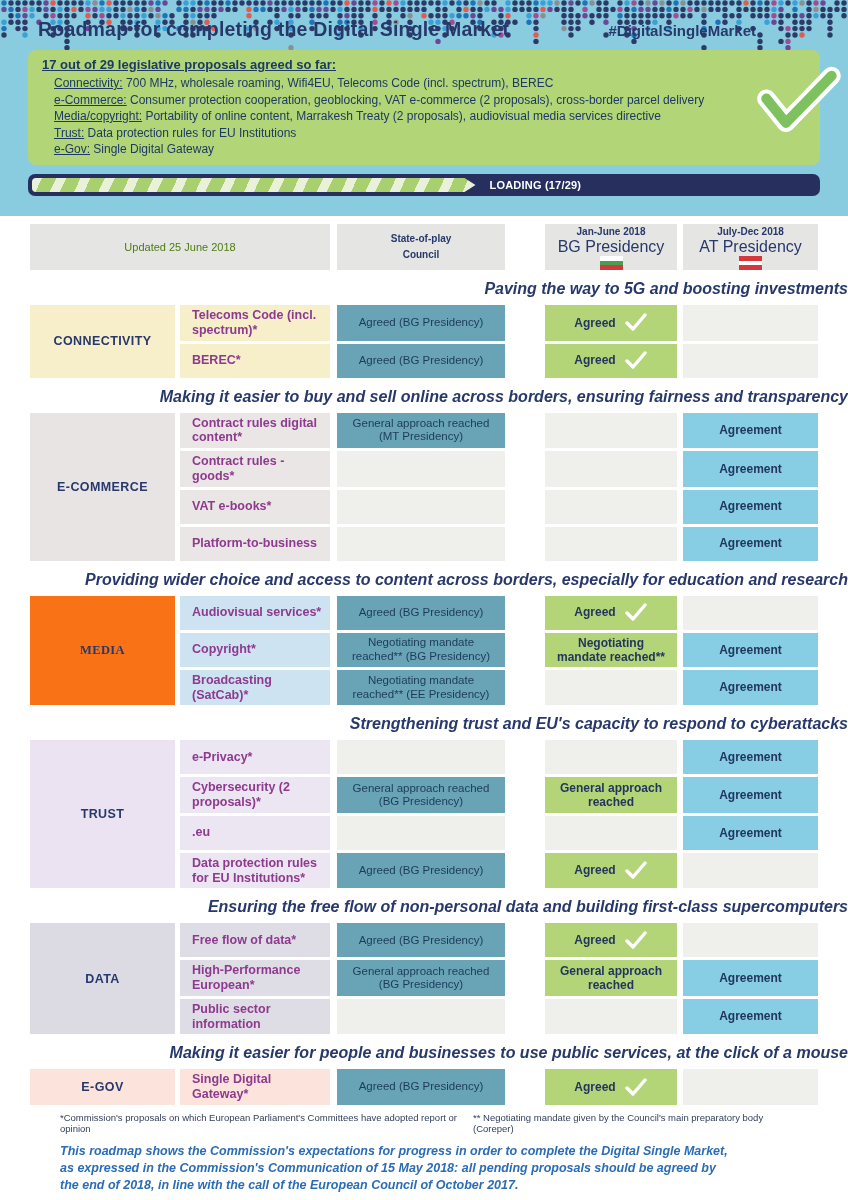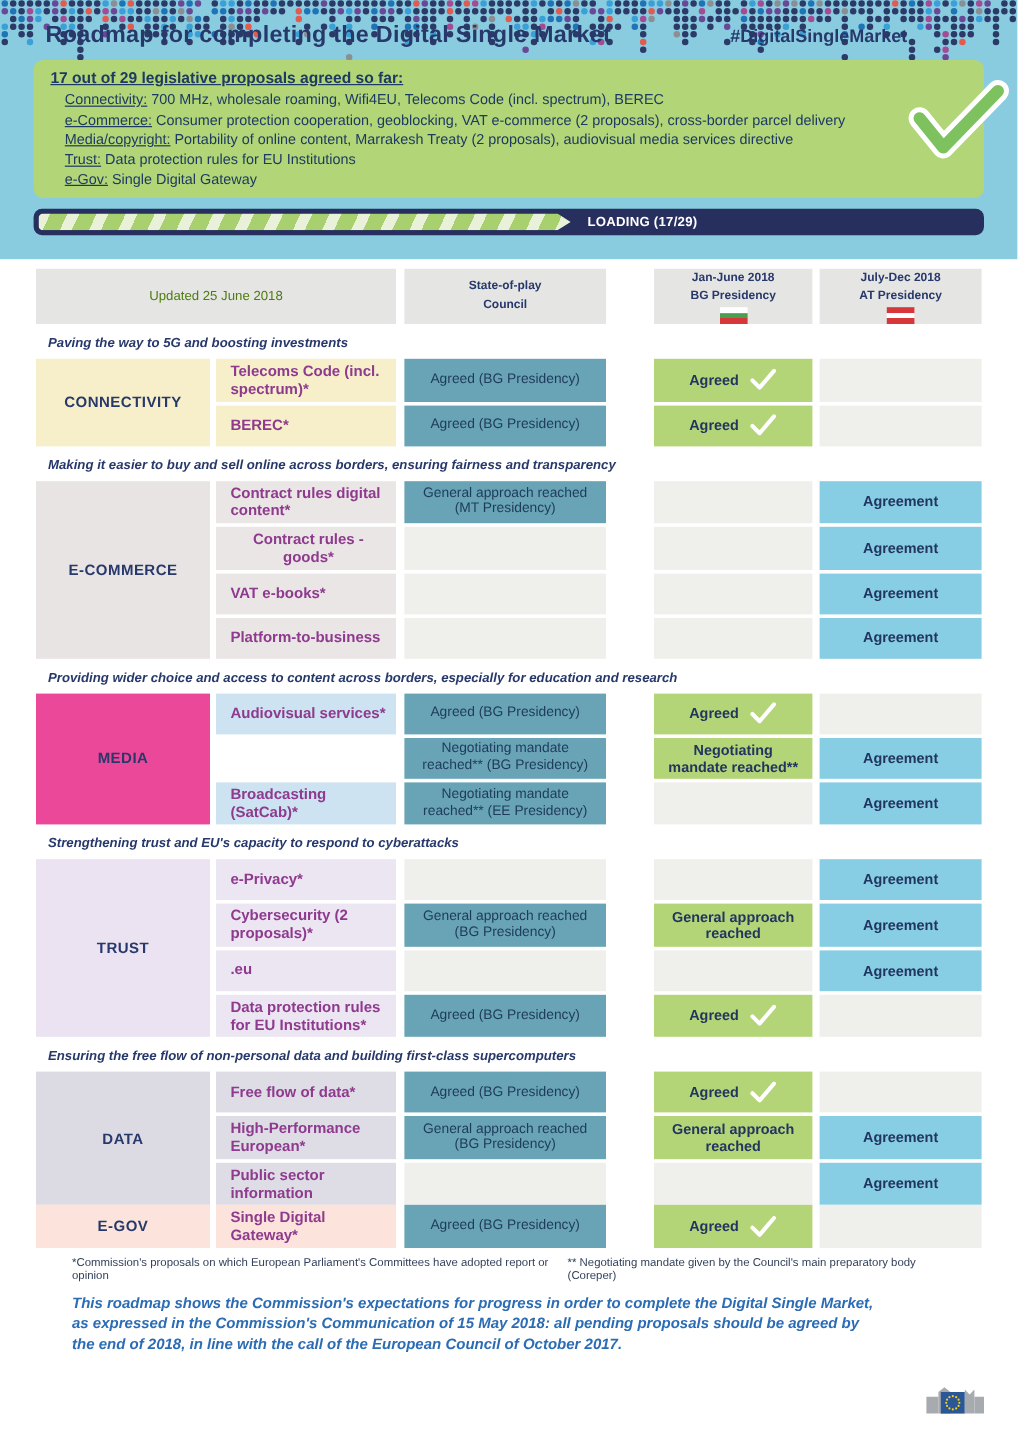--- a/index.html
+++ b/index.html
@@ -27,24 +27,24 @@
     clip-path:polygon(0 0,calc(100% - 11px) 0,100% 50%,calc(100% - 11px) 100%,0 100%);
     border-radius:4px 0 0 4px;}
   .load-text{position:absolute;top:0;color:#ffffff;font-weight:bold;font-size:11px;line-height:22px;letter-spacing:0.2px;}
   
   .content{position:relative;padding-top:8px;}
   .tgrid{display:grid;grid-template-columns:145px 5px 150px 7px 168px 40px 132px 6px 135px;
     row-gap:3px;margin-left:30px;}
   .hbox{background:#e5e5e3;height:46px;display:flex;flex-direction:column;align-items:center;justify-content:center;}
   .hbox .updated{color:#4d7c0f;font-size:11px;}
   .hbox .ht{color:#27386b;font-size:10px;font-weight:bold;line-height:16px;}
-  .hbox .hs{color:#27386b;font-size:10px;font-weight:bold;line-height:13px;}
+  .hbox .hs{color:#27386b;font-size:16px;font-weight:normal;line-height:13px;}
   .flag{width:23px;height:14px;margin-top:3px;display:flex;flex-direction:column;}
   .flag div{flex:1;}
-  .sec-head{text-align:left;font-style:italic;font-weight:bold;color:#27386b;font-size:11px;margin:10px 0 7px;padding-left:40px;}
+  .sec-head{text-align:right;font-style:italic;font-weight:bold;color:#27386b;font-size:16px;margin:10px 0 7px;padding-left:40px;}
   .cell{display:flex;align-items:center;justify-content:center;text-align:center;min-height:34px;
     padding:3px 8px;box-sizing:border-box;font-size:11.5px;color:#1e3a5c;line-height:1.18;}
   .cell.prop{justify-content:flex-start;text-align:left;font-weight:bold;color:#8e3a8e;font-size:12.5px;padding-left:12px;}
   .cell.teal{background:#68a4b5;}
   .cell.green{background:#b4d577;color:#22355f;font-weight:bold;font-size:12px;gap:8px;}
   .cell.blue{background:#87cee5;color:#22355f;font-weight:bold;font-size:12px;}
   .cell.empty{background:#efefec;}
   .cat{display:flex;align-items:center;justify-content:center;font-weight:bold;color:#27386b;
     font-size:12.5px;letter-spacing:0.4px;grid-column:1;}
   .footnotes{display:flex;margin:7px 55px 0 60px;justify-content:space-between;
@@ -627,53 +627,54 @@
       <div class="tgrid">
         <div class="cat" style="background: rgb(232, 228, 227); grid-row: 1 / span 4;">E-COMMERCE</div>
         <div class="cell prop" style="background: rgb(234, 230, 229); grid-area: 1 / 3;">Contract rules digital content*</div>
         <div class="cell teal" style="grid-area: 1 / 5;">
           <span>General approach reached (MT Presidency)</span>
         </div>
         <div class="cell empty" style="grid-area: 1 / 7;"></div>
         <div class="cell blue" style="grid-area: 1 / 9;">
           <span>Agreement</span>
         </div>
-        <div class="cell prop" style="background: rgb(234, 230, 229); grid-area: 2 / 3; text-align: center;">Contract rules - goods*</div>
+        <div class="cell prop" style="background: rgb(234, 230, 229); grid-area: 2 / 3;">Contract rules - goods*</div>
         <div class="cell empty" style="grid-area: 2 / 5;"></div>
         <div class="cell empty" style="grid-area: 2 / 7;"></div>
         <div class="cell blue" style="grid-area: 2 / 9;">
           <span>Agreement</span>
         </div>
         <div class="cell prop" style="background: rgb(234, 230, 229); grid-area: 3 / 3;">VAT e-books*</div>
         <div class="cell empty" style="grid-area: 3 / 5;"></div>
         <div class="cell empty" style="grid-area: 3 / 7;"></div>
         <div class="cell blue" style="grid-area: 3 / 9;">
           <span>Agreement</span>
         </div>
         <div class="cell prop" style="background: rgb(234, 230, 229); grid-area: 4 / 3;">Platform-to-business</div>
         <div class="cell empty" style="grid-area: 4 / 5;"></div>
         <div class="cell empty" style="grid-area: 4 / 7;"></div>
         <div class="cell blue" style="grid-area: 4 / 9;">
           <span>Agreement</span>
         </div>
       </div>
       <div class="sec-head">Providing wider choice and access to content across borders, especially for education and research</div>
       <div class="tgrid">
-        <div class="cat" style="background: #ec4899; grid-row: 1 / span 3;">MEDIA</div>
+        <div class="cat" style="background: #f97316; grid-row: 1 / span 3; font-family: Liberation Serif, serif;">MEDIA</div>
         <div class="cell prop" style="background: rgb(205, 227, 241); grid-area: 1 / 3;">Audiovisual services*</div>
         <div class="cell teal" style="grid-area: 1 / 5;">
           <span>Agreed (BG Presidency)</span>
         </div>
         <div class="cell green" style="grid-area: 1 / 7;">
           <span>Agreed</span>
           <svg width="24" height="19" viewBox="0 0 24 19">
             <path d="M3 10 L9 16 L21 2" fill="none" stroke="#ffffff" stroke-width="3.4" stroke-linecap="round" stroke-linejoin="round"></path>
           </svg>
         </div>
         <div class="cell empty" style="grid-area: 1 / 9;"></div>
+        <div class="cell prop" style="background: rgb(205, 227, 241); grid-area: 2 / 3;">Copyright*</div>
         <div class="cell teal" style="grid-area: 2 / 5;">
           <span>Negotiating mandate reached** (BG Presidency)</span>
         </div>
         <div class="cell green" style="grid-area: 2 / 7;">
           <span>Negotiating mandate reached**</span>
         </div>
         <div class="cell blue" style="grid-area: 2 / 9;">
           <span>Agreement</span>
         </div>
         <div class="cell prop" style="background: rgb(205, 227, 241); grid-area: 3 / 3;">Broadcasting (SatCab)*</div>
@@ -746,20 +747,21 @@
         <div class="cell blue" style="grid-area: 2 / 9;">
           <span>Agreement</span>
         </div>
         <div class="cell prop" style="background: rgb(222, 221, 229); grid-area: 3 / 3;">Public sector information</div>
         <div class="cell empty" style="grid-area: 3 / 5;"></div>
         <div class="cell empty" style="grid-area: 3 / 7;"></div>
         <div class="cell blue" style="grid-area: 3 / 9;">
           <span>Agreement</span>
         </div>
       </div>
+      <div class="sec-head">Making it easier for people and businesses to use public services, at the click of a mouse</div>
       <div class="tgrid">
         <div class="cat" style="background: rgb(252, 228, 220); grid-row: 1 / span 1;">E-GOV</div>
         <div class="cell prop" style="background: rgb(252, 228, 220); grid-area: 1 / 3;">Single Digital Gateway*</div>
         <div class="cell teal" style="grid-area: 1 / 5;">
           <span>Agreed (BG Presidency)</span>
         </div>
         <div class="cell green" style="grid-area: 1 / 7;">
           <span>Agreed</span>
           <svg width="24" height="19" viewBox="0 0 24 19">
             <path d="M3 10 L9 16 L21 2" fill="none" stroke="#ffffff" stroke-width="3.4" stroke-linecap="round" stroke-linejoin="round"></path>

